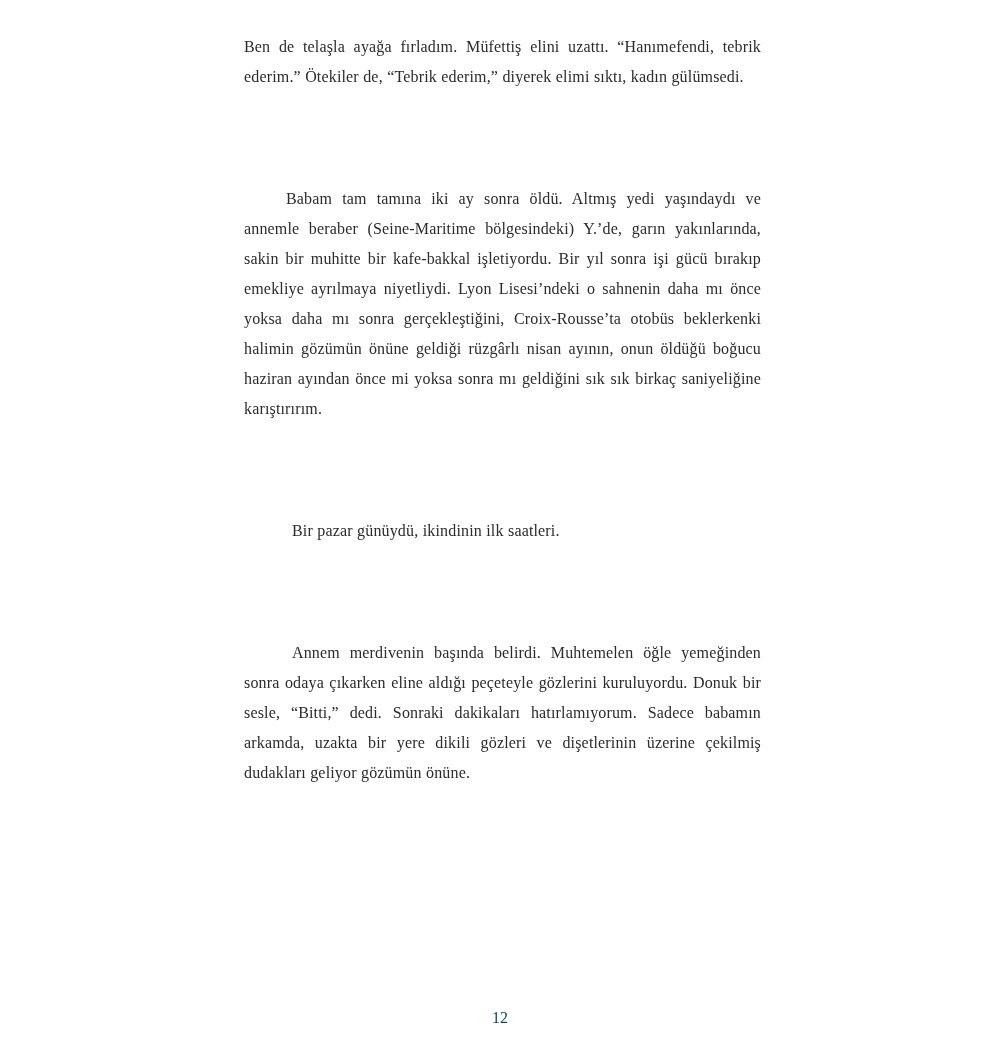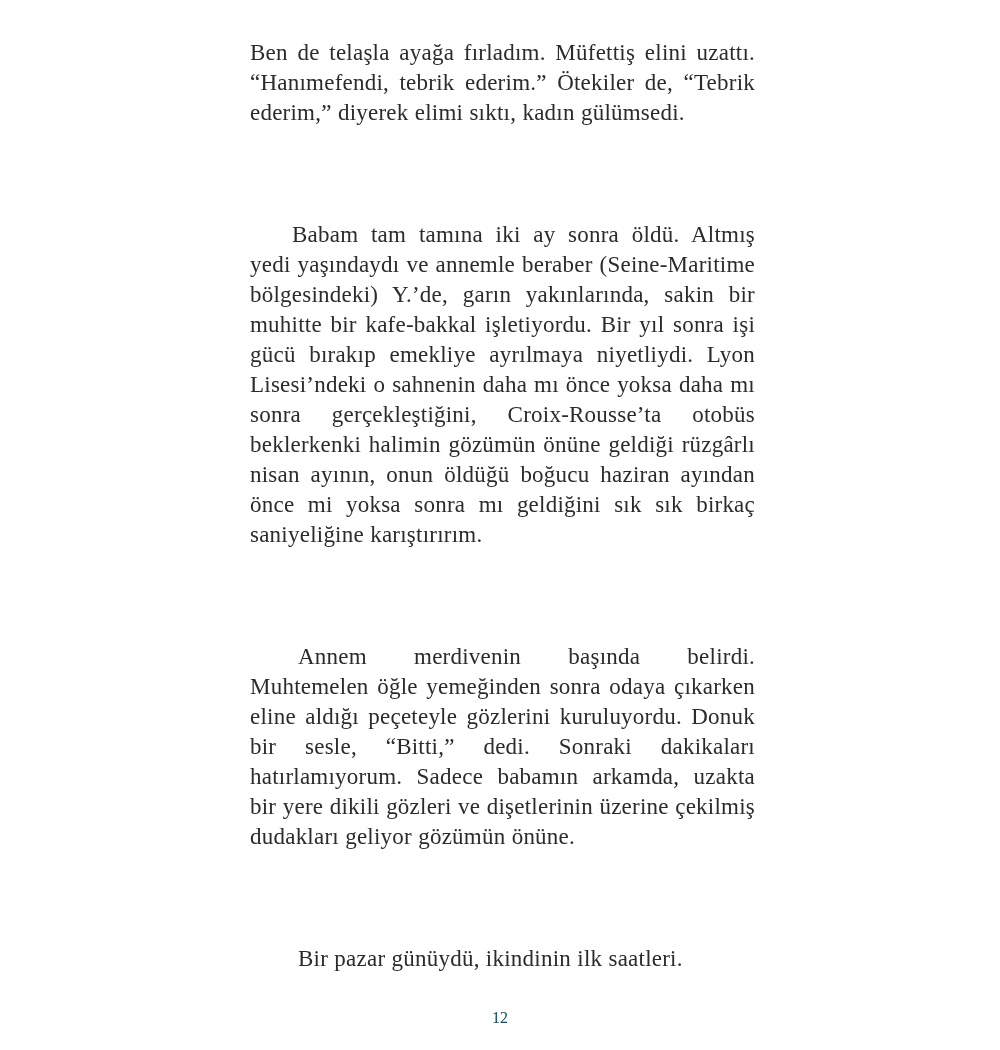--- a/index.html
+++ b/index.html
@@ -36,24 +36,24 @@
   .block {
     margin: 0;
   }
 
   
   .block + .block {
     margin-top: 92px;
   }
 
   .para {
-    margin: 16px;
+    margin: 10px;
     text-align: justify;
     text-justify: inter-word;
-    font-size: 23px;
+    font-size: 16px;
     line-height: 30px;
     color: #2b2b2b;
     letter-spacing: 0.01em;
     word-spacing: 0.012em;
     hyphens: manual;
   }
 
   .para.indent {
     text-indent: 42px;
   }
@@ -93,24 +93,24 @@
 
     <div class="block">
       <p class="para nostretch">Ben de telaşla ayağa fırladım. Müfettiş elini uzattı. “Hanımefendi, tebrik ederim.” Ötekiler de, “Tebrik ederim,” diyerek elimi sıktı, kadın gülümsedi.</p>
     </div>
 
     <div class="block">
       <p class="para indent nostretch">Babam tam tamına iki ay sonra öldü. Altmış yedi yaşındaydı ve annemle beraber (Seine-Maritime bölgesindeki) Y.’de, garın yakınlarında, sakin bir muhitte bir kafe-bakkal işletiyordu. Bir yıl sonra işi gücü bırakıp emekliye ayrılmaya niyetliydi. Lyon Lisesi’ndeki o sahnenin daha mı önce yoksa daha mı sonra gerçekleştiğini, Croix-Rousse’ta otobüs beklerkenki halimin gözümün önüne geldiği rüzgârlı nisan ayının, onun öldüğü boğucu haziran ayından önce mi yoksa sonra mı geldiğini sık sık birkaç saniyeliğine karıştırırım.</p>
     </div>
 
     <div class="block">
-      <p class="para indent-wide nostretch">Annem merdivenin başında belirdi. Muhtemelen öğle yemeğinden sonra odaya çıkarken eline aldığı peçeteyle gözlerini kuruluyordu. Donuk bir sesle, “Bitti,” dedi. Sonraki dakikaları hatırlamıyorum. Sadece babamın arkamda, uzakta bir yere dikili gözleri ve dişetlerinin üzerine çekilmiş dudakları geliyor gözümün önüne.</p>
+      <p class="para indent-wide nostretch">Bir pazar günüydü, ikindinin ilk saatleri.</p>
     </div>
 
     <div class="block">
-      <p class="para indent-wide nostretch">Bir pazar günüydü, ikindinin ilk saatleri.</p>
+      <p class="para indent-wide nostretch">Annem merdivenin başında belirdi. Muhtemelen öğle yemeğinden sonra odaya çıkarken eline aldığı peçeteyle gözlerini kuruluyordu. Donuk bir sesle, “Bitti,” dedi. Sonraki dakikaları hatırlamıyorum. Sadece babamın arkamda, uzakta bir yere dikili gözleri ve dişetlerinin üzerine çekilmiş dudakları geliyor gözümün önüne.</p>
     </div>
 
   </div>
 
   <div id="page-number">12</div>
 
 </div>
 
 </body></html>

